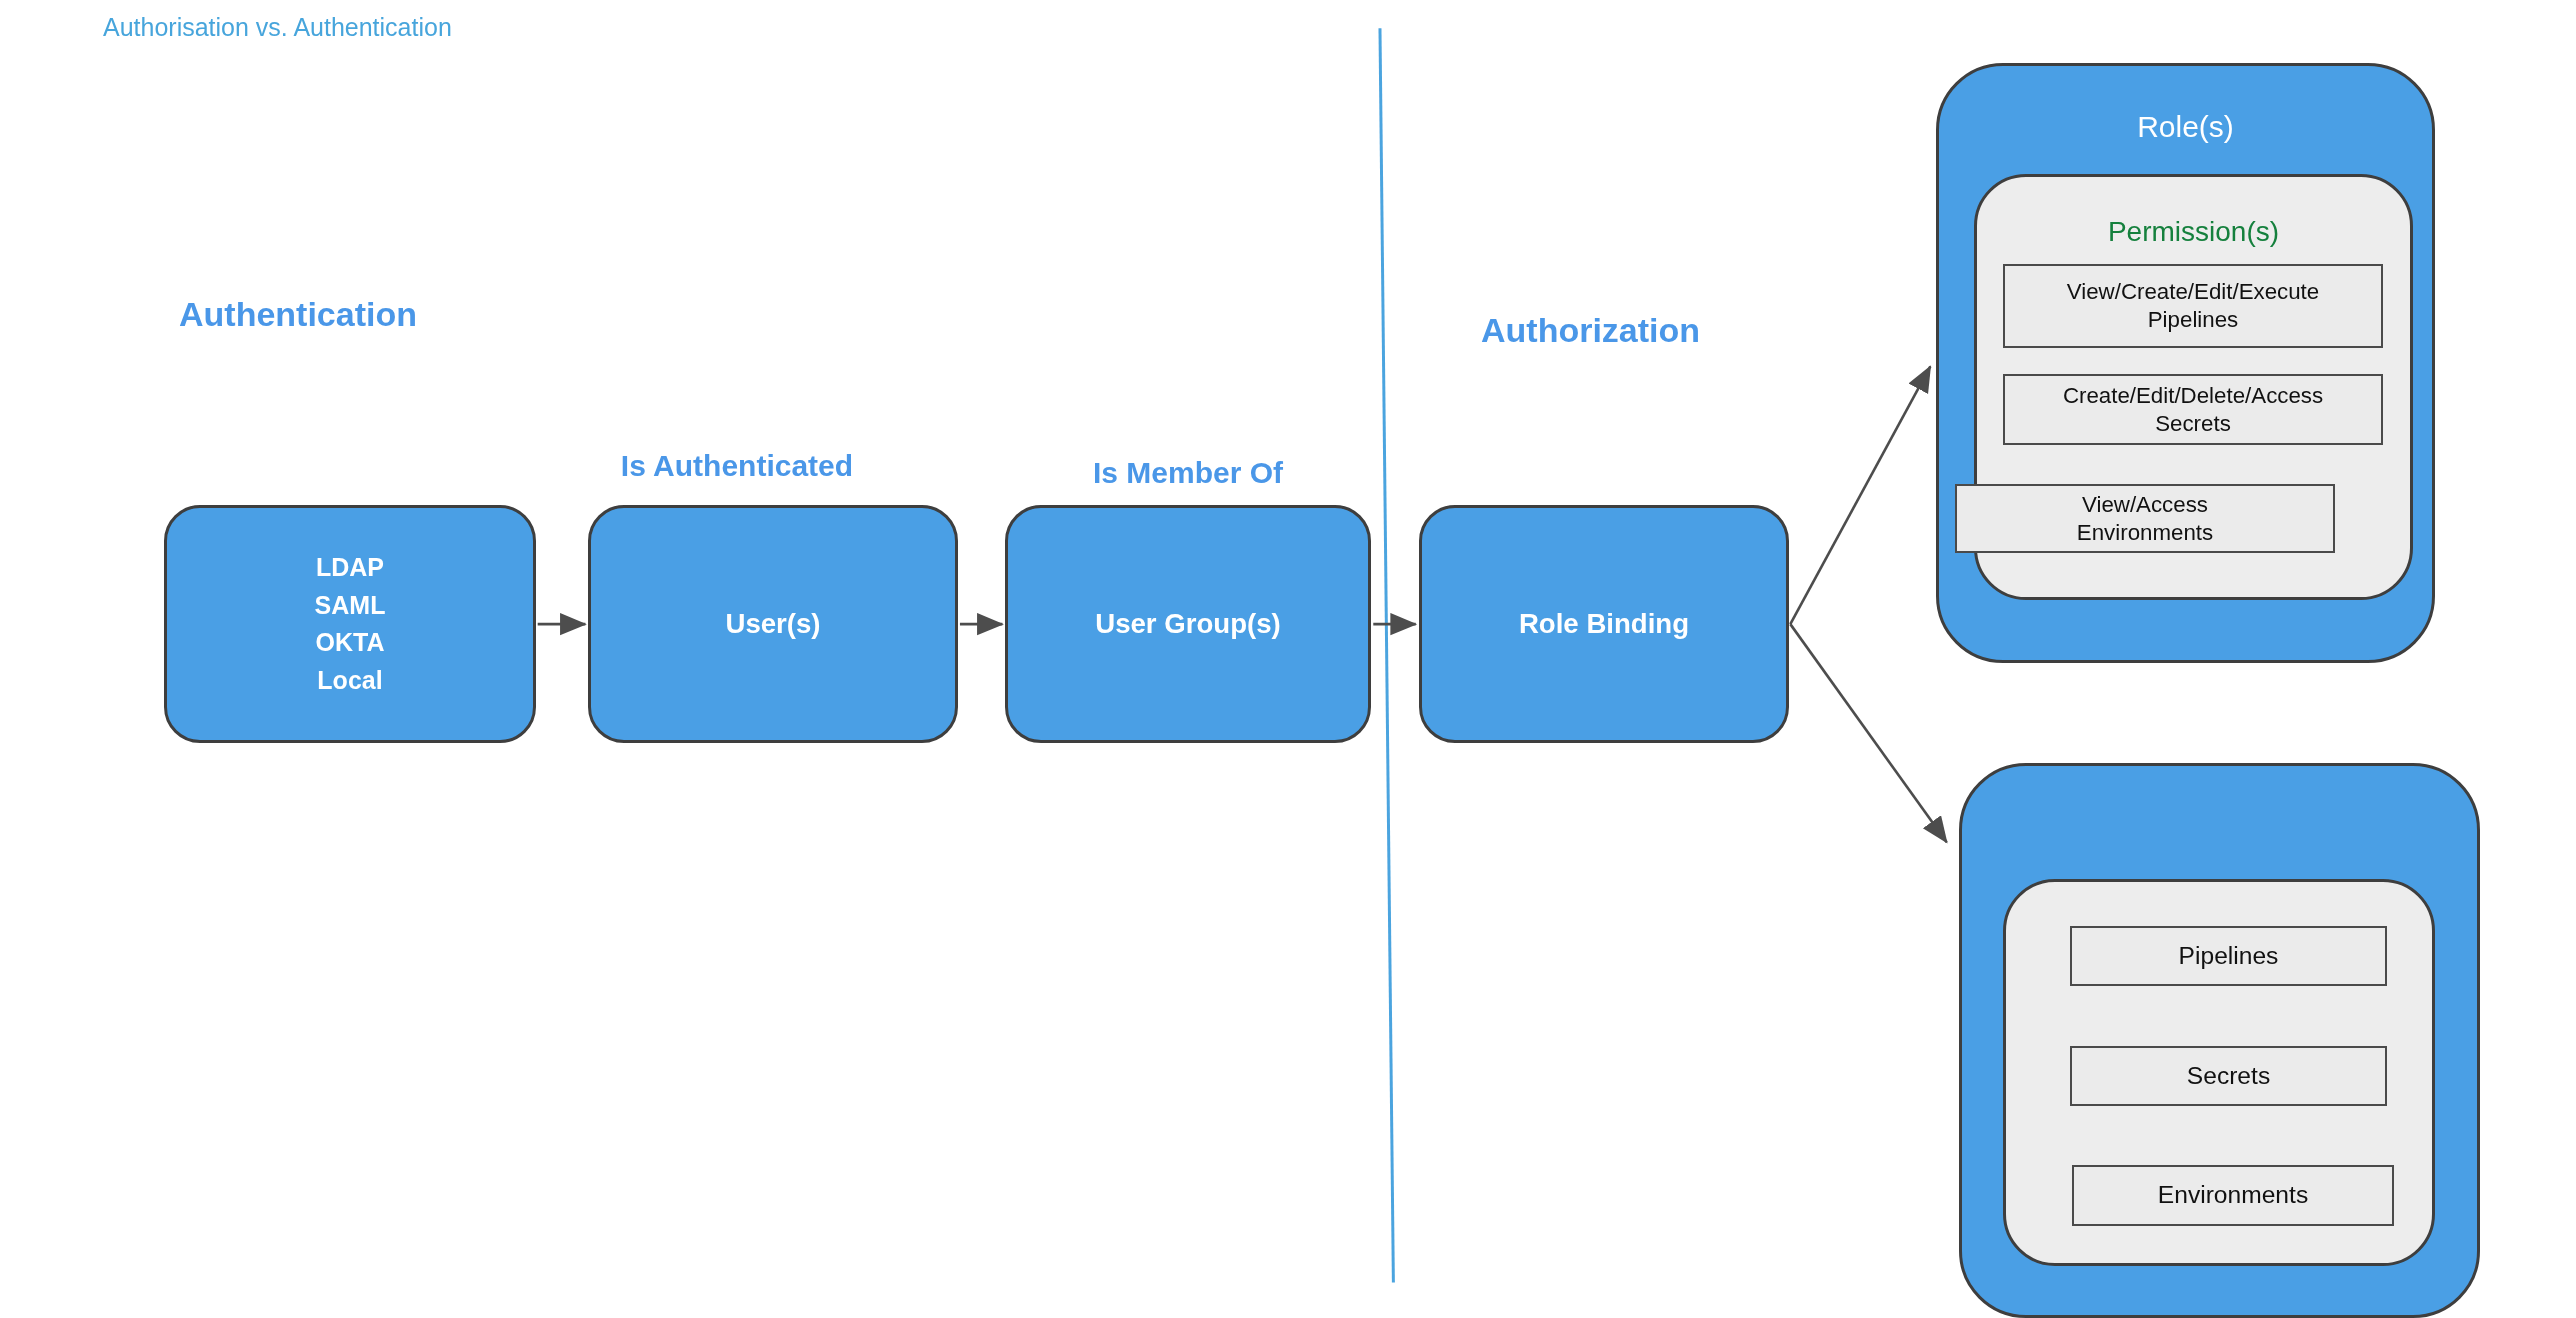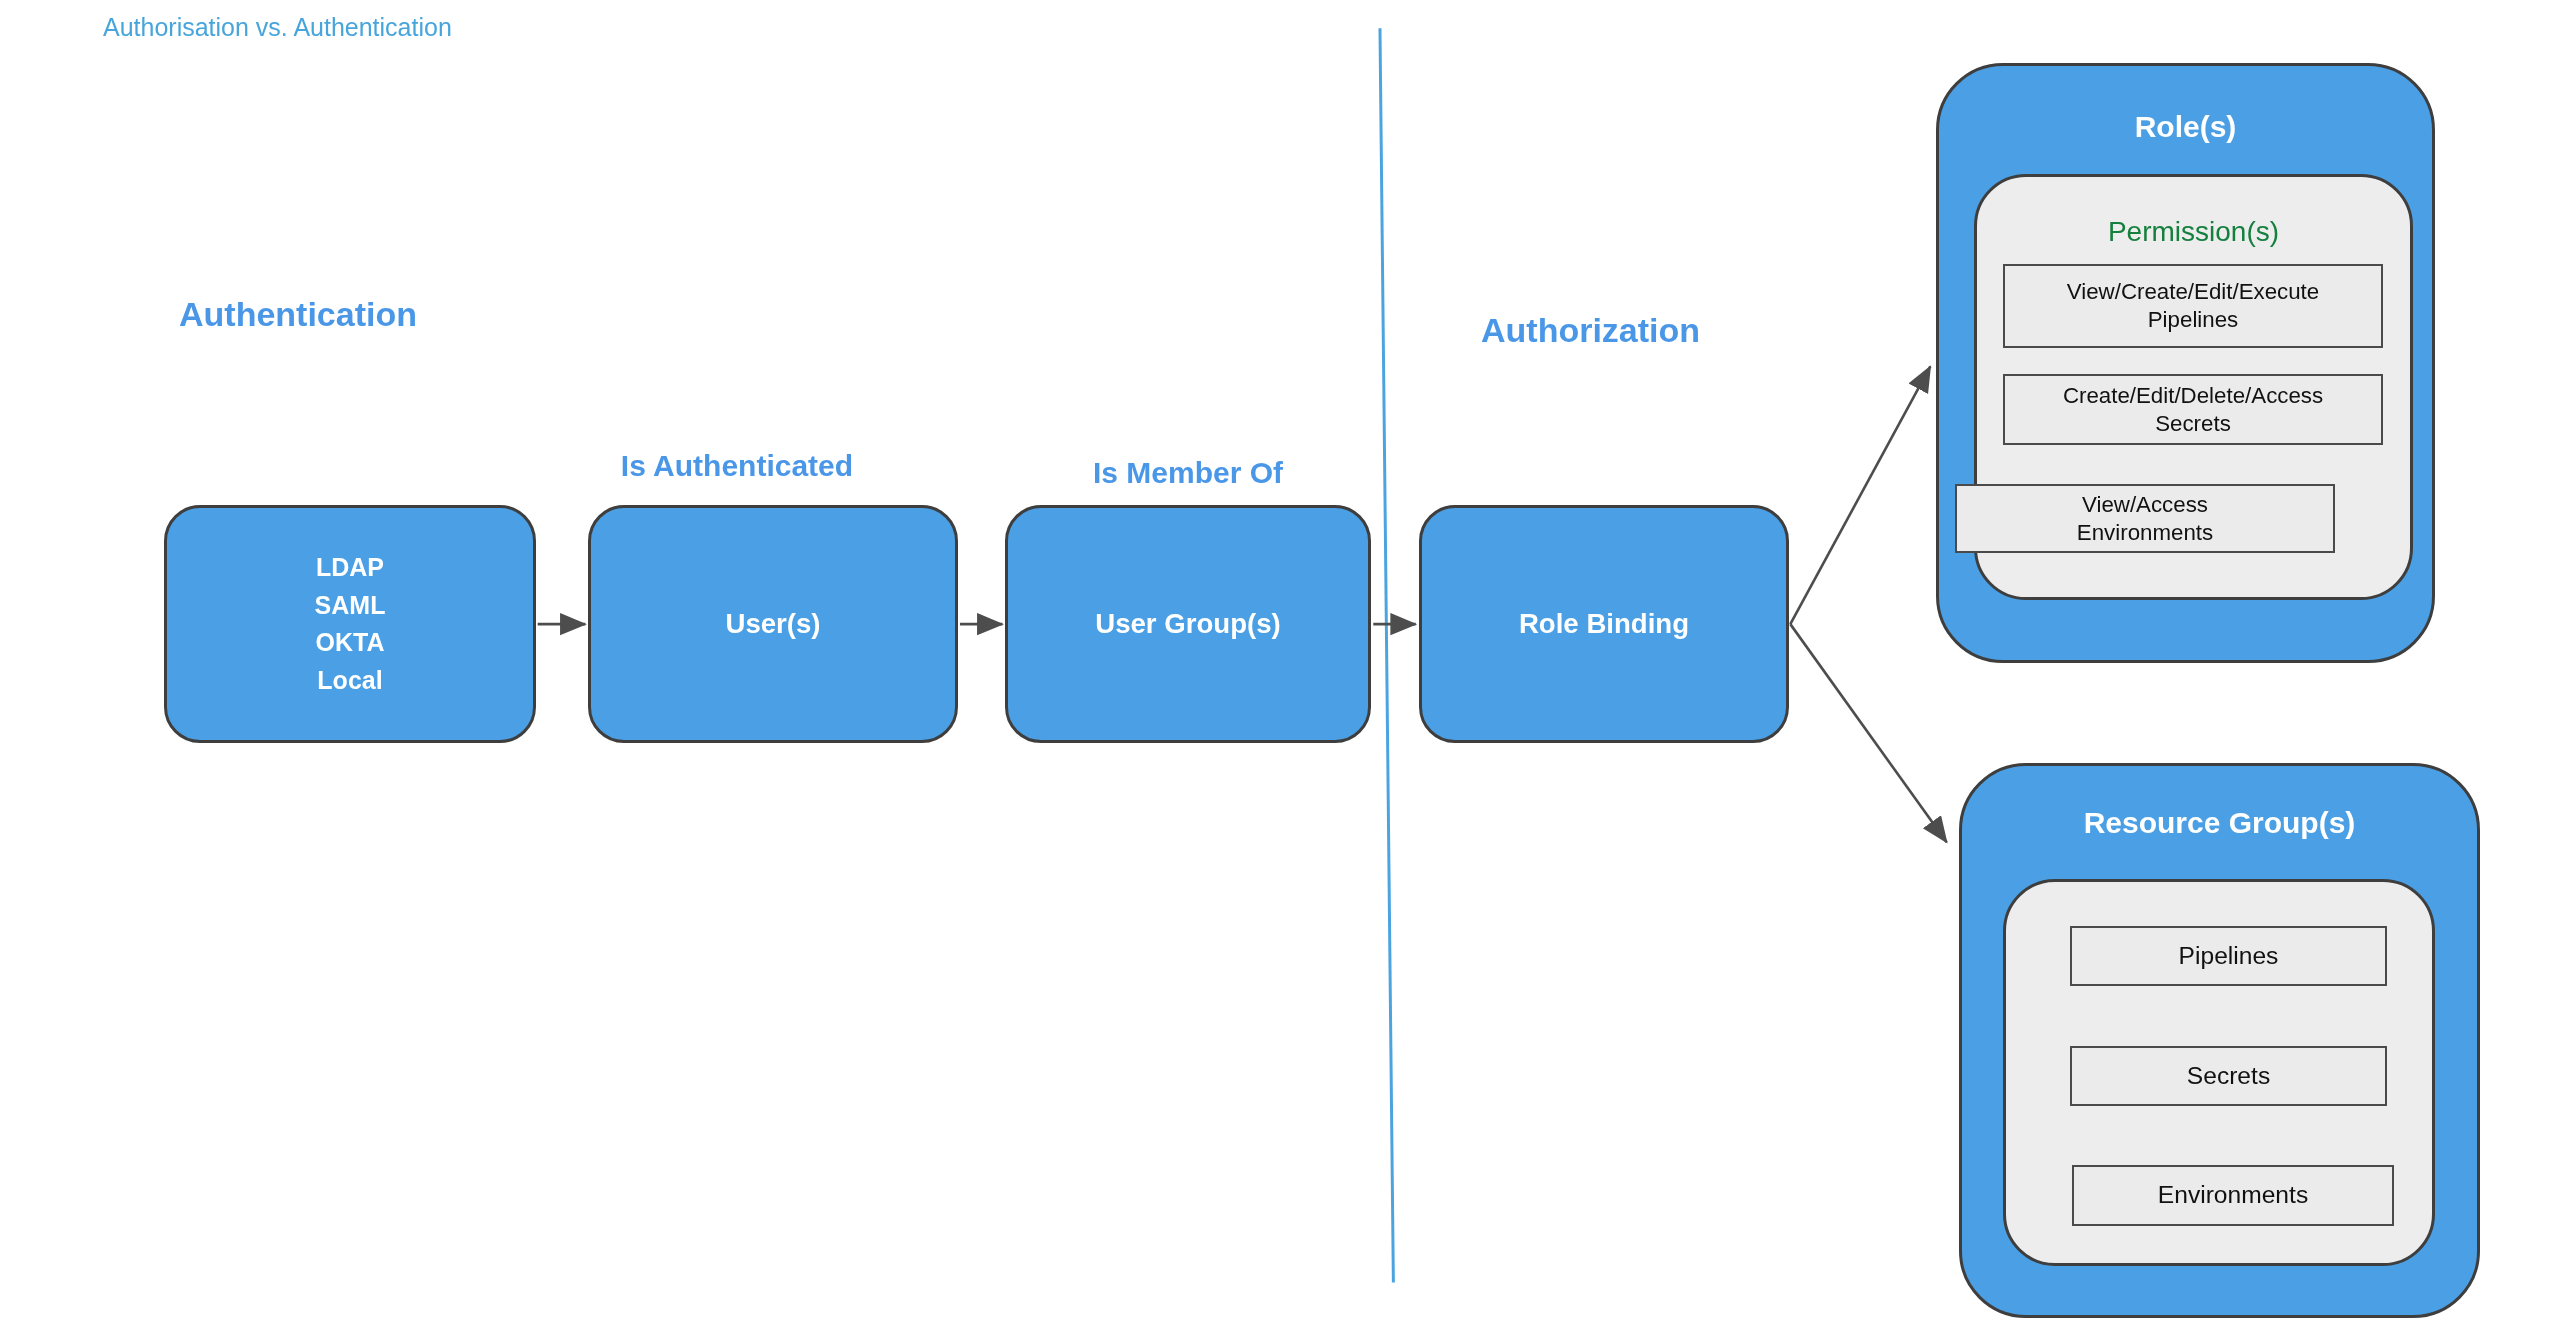--- a/index.html
+++ b/index.html
@@ -35,21 +35,21 @@
   .idp-lines{font-size:25px;line-height:1.5;}
 
   
   .big-box{
     background:#4A9FE5;border:3px solid #3E3E3E;border-radius:67px;
     box-sizing:border-box;
   }
   .box-roles{left:1936px;top:63px;width:499px;height:600px;}
   .box-resources{left:1959px;top:763px;width:521px;height:555px;}
   .big-box-title{
-    color:#ffffff;font-weight:bold;font-size:30px;text-align:center;
+    color:#ffffff;font-weight:normal;font-size:30px;text-align:center;
   }
   .roles-title{left:1936px;top:110px;width:499px;}
   .resources-title{left:1959px;top:806px;width:521px;}
 
   
   .gray-panel{
     background:#EDEDED;border:3px solid #3E3E3E;border-radius:52px;
     box-sizing:border-box;
   }
   .panel-permissions{left:1974px;top:174px;width:439px;height:426px;}
@@ -131,21 +131,20 @@
   <div class="abs panel-heading permissions-heading">Permission(s)</div>
 
   <div class="abs item-box perm-1">View/Create/Edit/Execute
 Pipelines</div>
   <div class="abs item-box perm-2">Create/Edit/Delete/Access
 Secrets</div>
   <div class="abs item-box perm-3">View/Access
 Environments</div>
 
   <div class="abs big-box box-resources"></div>
-  <div class="abs big-box-title resources-title">Resource Group(s)</div>
 
   <div class="abs gray-panel panel-resources"></div>
 
   <div class="abs item-box res-item res-1">Pipelines</div>
   <div class="abs item-box res-item res-2">Secrets</div>
   <div class="abs item-box res-item res-3">Environments</div>
 
 </div>
 
 

